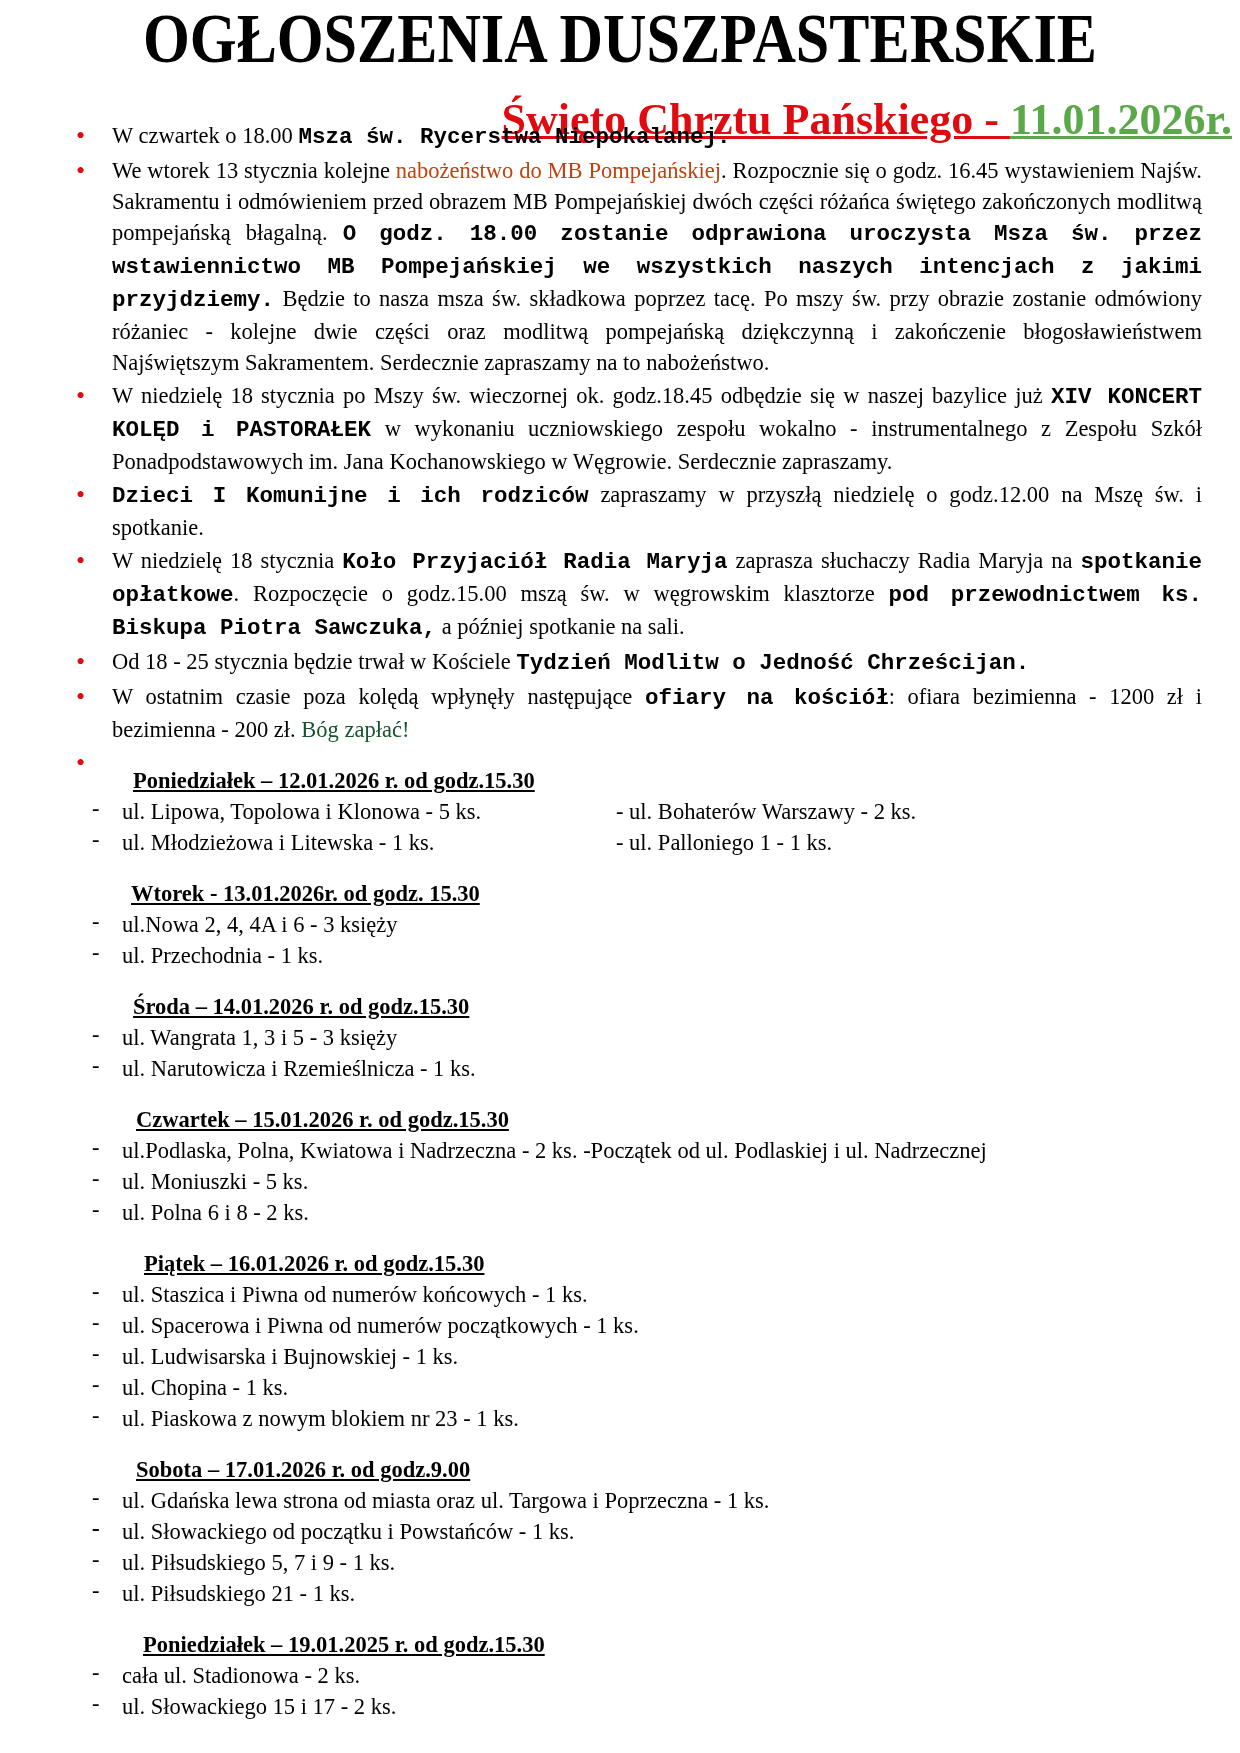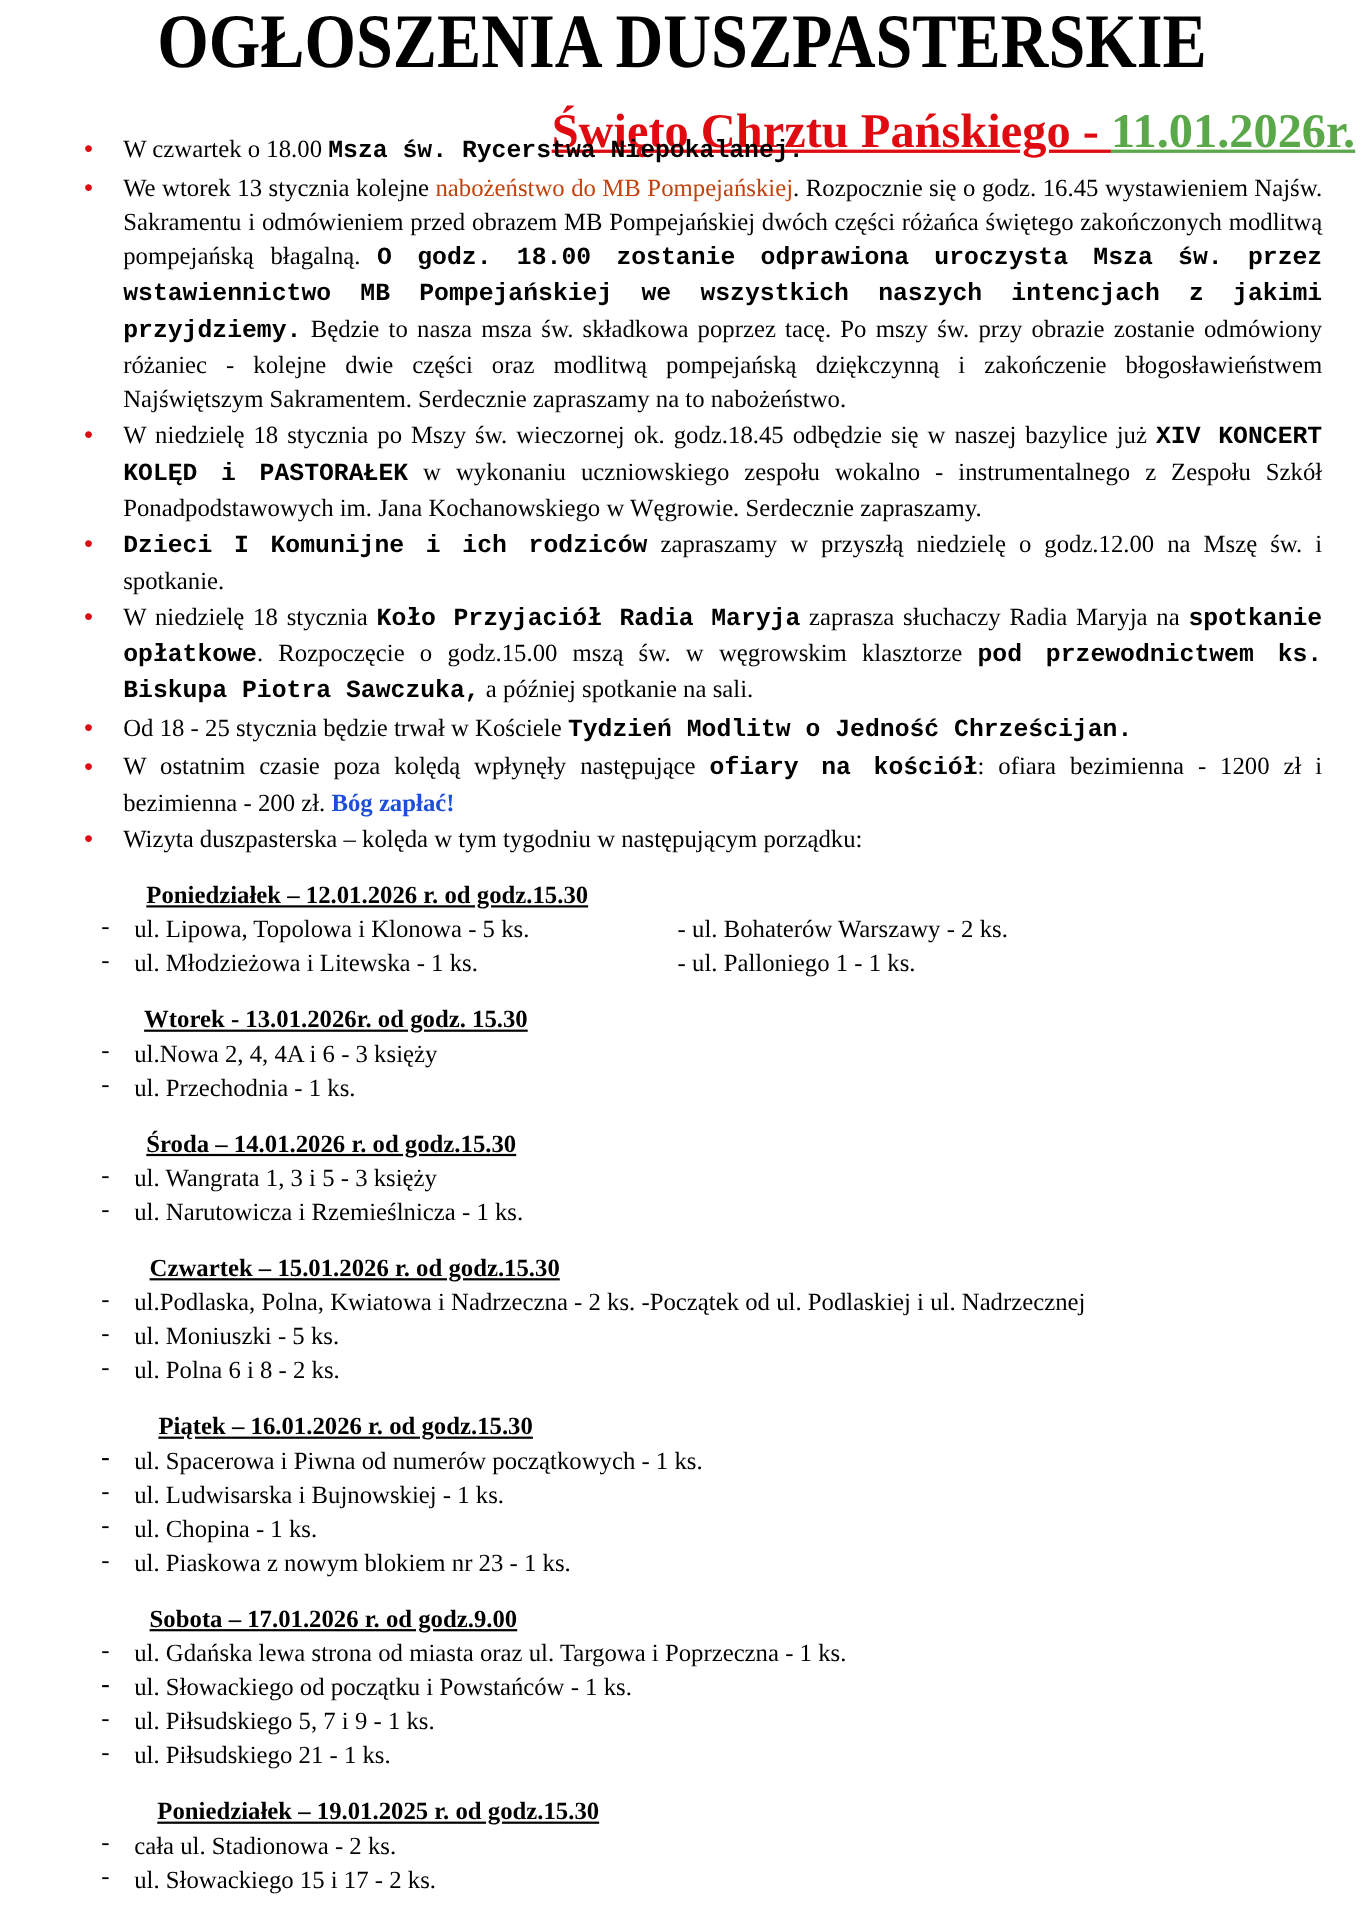--- a/index.html
+++ b/index.html
@@ -10,21 +10,21 @@
            transform: scaleX(0.86); transform-origin: center; white-space: nowrap; }
   .subtitle { position: absolute; top: 66px; left: 0; width: 1232px; text-align: right;
               font-weight: bold; font-size: 44px; line-height: 50px; white-space: nowrap; margin-top: 29px; }
   .subtitle .red { color: #e00b10; text-decoration: underline; text-decoration-thickness: 3px; }
   .subtitle .green { color: #5aa84a; text-decoration: underline; text-decoration-thickness: 3px; }
   .content { position: absolute; top: 120px; left: 76px; width: 1126px; font-size: 22.5px; line-height: 31px; }
   .item { position: relative; padding-left: 36px; text-align: justify; margin-bottom: 2px; }
   .bullet { position: absolute; left: 0; top: 0; color: #e00b10; font-size: 26px; }
   b { font-weight: bold; font-family: Liberation Mono, monospace; }
   .blue { color: #c2410c; font-weight: normal; }
-  .brown { color: #1d4ed8; font-weight: bold; }
+  .brown { color: #14532d; font-weight: normal; }
   .day { font-weight: bold; text-decoration: underline; margin-top: 20px; line-height: 31px; }
   .street { position: relative; padding-left: 46px; white-space: nowrap; line-height: 31px; }
   .street .dash { position: absolute; left: 16px; top: -3px; }
   .street .right { position: absolute; left: 520px; top: 0; margin-left: 20px; }
 </style>
 </head>
 <body>
 
 <div class="title">OGŁOSZENIA DUSZPASTERSKIE</div>
 <div class="subtitle">
@@ -33,38 +33,38 @@
 
 <div class="content">
   <div id="ann-list">
       <div class="item"><span class="bullet">•</span><span>W czwartek o 18.00 </span><b>Msza św. Rycerstwa Niepokalanej.</b></div>
       <div class="item"><span class="bullet">•</span><span>We wtorek 13 stycznia kolejne </span><span class="blue">nabożeństwo do MB Pompejańskiej</span><span>. Rozpocznie się o godz. 16.45 wystawieniem Najśw. Sakramentu i odmówieniem przed obrazem MB Pompejańskiej dwóch części różańca świętego zakończonych modlitwą pompejańską błagalną. </span><b>O godz. 18.00 zostanie odprawiona uroczysta Msza św. przez wstawiennictwo MB Pompejańskiej we wszystkich naszych intencjach z jakimi przyjdziemy.</b><span> Będzie to nasza msza św. składkowa poprzez tacę. Po mszy św. przy obrazie zostanie odmówiony różaniec - kolejne dwie części oraz modlitwą pompejańską dziękczynną i zakończenie błogosławieństwem Najświętszym Sakramentem. Serdecznie zapraszamy na to nabożeństwo.</span></div>
       <div class="item"><span class="bullet">•</span><span>W niedzielę 18 stycznia po Mszy św. wieczornej ok. godz.18.45 odbędzie się w naszej bazylice już </span><b>XIV KONCERT KOLĘD i PASTORAŁEK</b><span> w wykonaniu uczniowskiego zespołu wokalno - instrumentalnego z Zespołu Szkół Ponadpodstawowych im. Jana Kochanowskiego w Węgrowie. Serdecznie zapraszamy.</span></div>
       <div class="item"><span class="bullet">•</span><b>Dzieci I Komunijne i ich rodziców</b><span> zapraszamy w przyszłą niedzielę o godz.12.00 na Mszę św. i spotkanie.</span></div>
       <div class="item"><span class="bullet">•</span><span>W niedzielę 18 stycznia </span><b>Koło Przyjaciół Radia Maryja</b><span> zaprasza słuchaczy Radia Maryja na </span><b>spotkanie opłatkowe</b><span>. Rozpoczęcie o godz.15.00 mszą św. w węgrowskim klasztorze </span><b>pod przewodnictwem ks. Biskupa Piotra Sawczuka,</b><span> a później spotkanie na sali.</span></div>
       <div class="item"><span class="bullet">•</span><span>Od 18 - 25 stycznia będzie trwał w Kościele </span><b>Tydzień Modlitw o Jedność Chrześcijan.</b></div>
       <div class="item"><span class="bullet">•</span><span>W ostatnim czasie poza kolędą wpłynęły następujące </span><b>ofiary na kościół</b><span>: ofiara bezimienna - 1200 zł i bezimienna - 200 zł. </span><span class="brown">Bóg zapłać!</span></div>
-      <div class="item"><span class="bullet">•</span><span>Wizyta duszpasterska – kolęda w tym tygodniu  w następującym porządku:</span></div>
+      <div class="item"><span class="bullet">•</span></div>
     </div>
   <div id="visit-list">
       <div class="day" style="padding-left: 57px;"><span>Poniedziałek – 12.01.2026 r. od godz.15.30</span></div>
       <div class="street"><span class="dash">-</span><span>ul. Lipowa, Topolowa i Klonowa - 5 ks.</span><span class="right">- ul. Bohaterów Warszawy - 2 ks.</span></div>
       <div class="street"><span class="dash">-</span><span>ul. Młodzieżowa i Litewska - 1 ks.</span><span class="right">- ul. Palloniego 1 - 1 ks.</span></div>
       <div class="day" style="padding-left: 55px;"><span>Wtorek - 13.01.2026r. od godz. 15.30</span></div>
       <div class="street"><span class="dash">-</span><span>ul.Nowa 2, 4, 4A i 6 - 3 księży</span></div>
       <div class="street"><span class="dash">-</span><span>ul. Przechodnia - 1 ks.</span></div>
       <div class="day" style="padding-left: 57px;"><span>Środa – 14.01.2026 r. od godz.15.30</span></div>
       <div class="street"><span class="dash">-</span><span>ul. Wangrata 1, 3 i 5 - 3 księży</span></div>
       <div class="street"><span class="dash">-</span><span>ul. Narutowicza i Rzemieślnicza - 1 ks.</span></div>
       <div class="day" style="padding-left: 60px;"><span>Czwartek – 15.01.2026 r. od godz.15.30</span></div>
       <div class="street"><span class="dash">-</span><span>ul.Podlaska, Polna, Kwiatowa i Nadrzeczna - 2 ks. -Początek od ul. Podlaskiej i ul. Nadrzecznej</span></div>
       <div class="street"><span class="dash">-</span><span>ul. Moniuszki - 5 ks.</span></div>
       <div class="street"><span class="dash">-</span><span>ul. Polna 6 i 8 - 2 ks.</span></div>
       <div class="day" style="padding-left: 68px;"><span>Piątek – 16.01.2026 r. od godz.15.30</span></div>
-      <div class="street"><span class="dash">-</span></div>
+      <div class="street"><span class="dash">-</span><span>ul. Staszica i Piwna od numerów końcowych - 1 ks.</span></div>
       <div class="street"><span class="dash">-</span><span>ul. Spacerowa i Piwna od numerów początkowych - 1 ks.</span></div>
       <div class="street"><span class="dash">-</span><span>ul. Ludwisarska i Bujnowskiej - 1 ks.</span></div>
       <div class="street"><span class="dash">-</span><span>ul. Chopina - 1 ks.</span></div>
       <div class="street"><span class="dash">-</span><span>ul. Piaskowa z nowym blokiem nr 23 - 1 ks.</span></div>
       <div class="day" style="padding-left: 60px;"><span>Sobota – 17.01.2026 r. od godz.9.00</span></div>
       <div class="street"><span class="dash">-</span><span>ul. Gdańska lewa strona od miasta oraz ul. Targowa i Poprzeczna - 1 ks.</span></div>
       <div class="street"><span class="dash">-</span></div>
       <div class="street"><span class="dash">-</span><span>ul. Słowackiego od początku i Powstańców - 1 ks.</span></div>
       <div class="street"><span class="dash">-</span><span>ul. Piłsudskiego 5, 7 i 9 - 1 ks.</span></div>
       <div class="street"><span class="dash">-</span><span>ul. Piłsudskiego 21 - 1 ks.</span></div>

